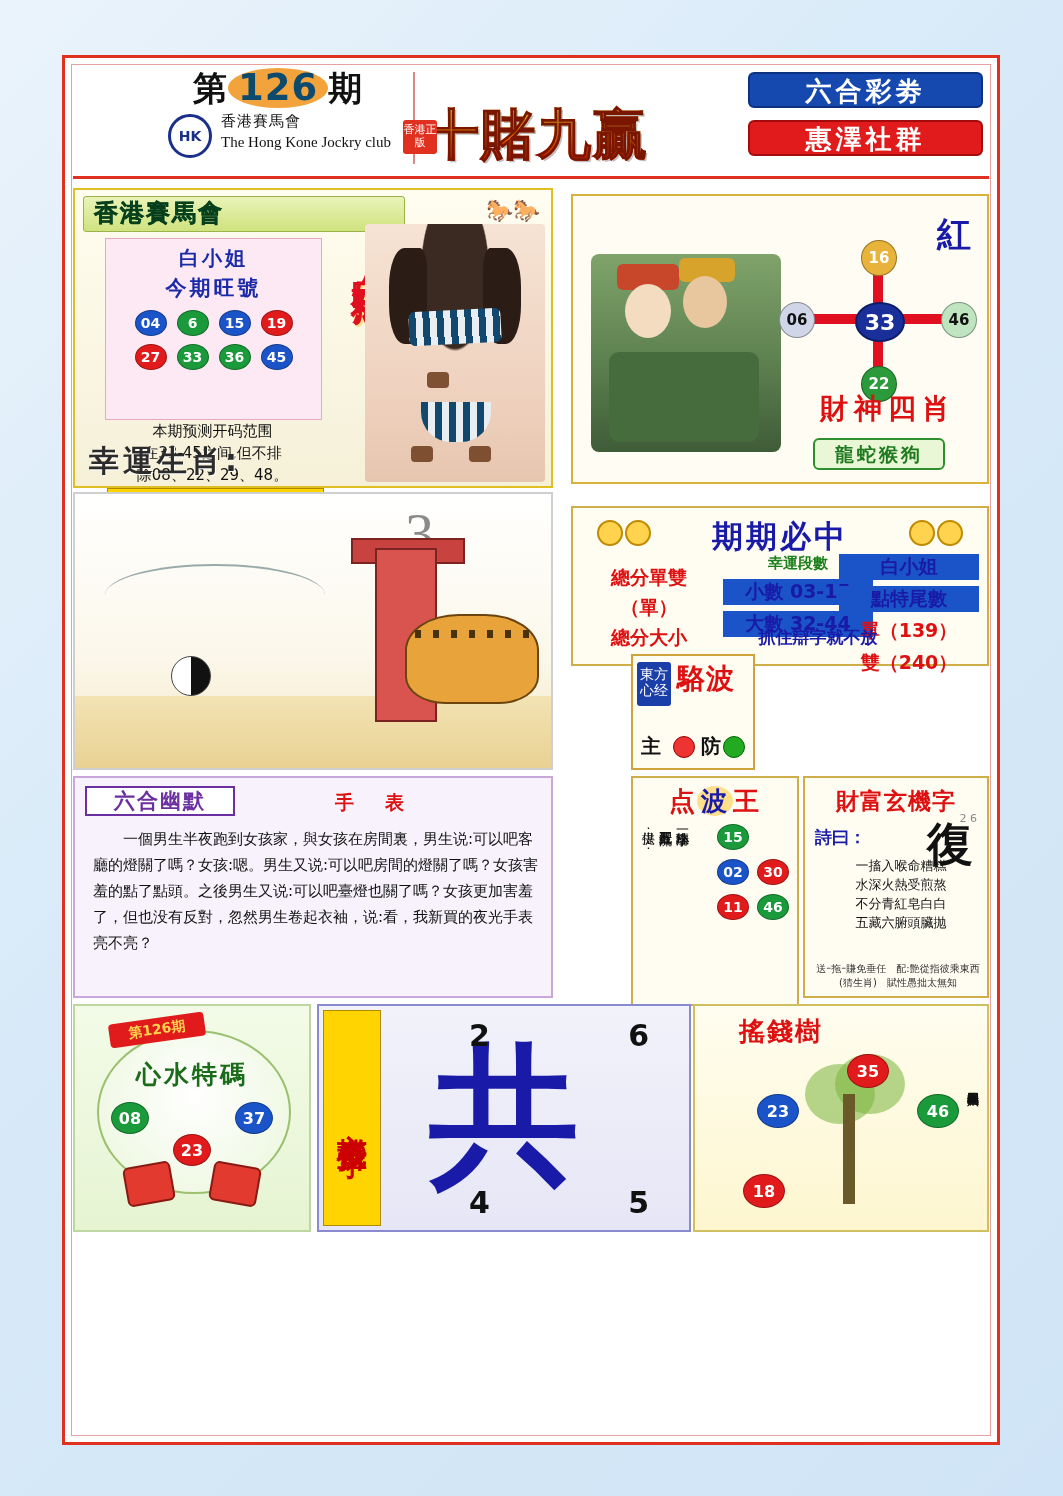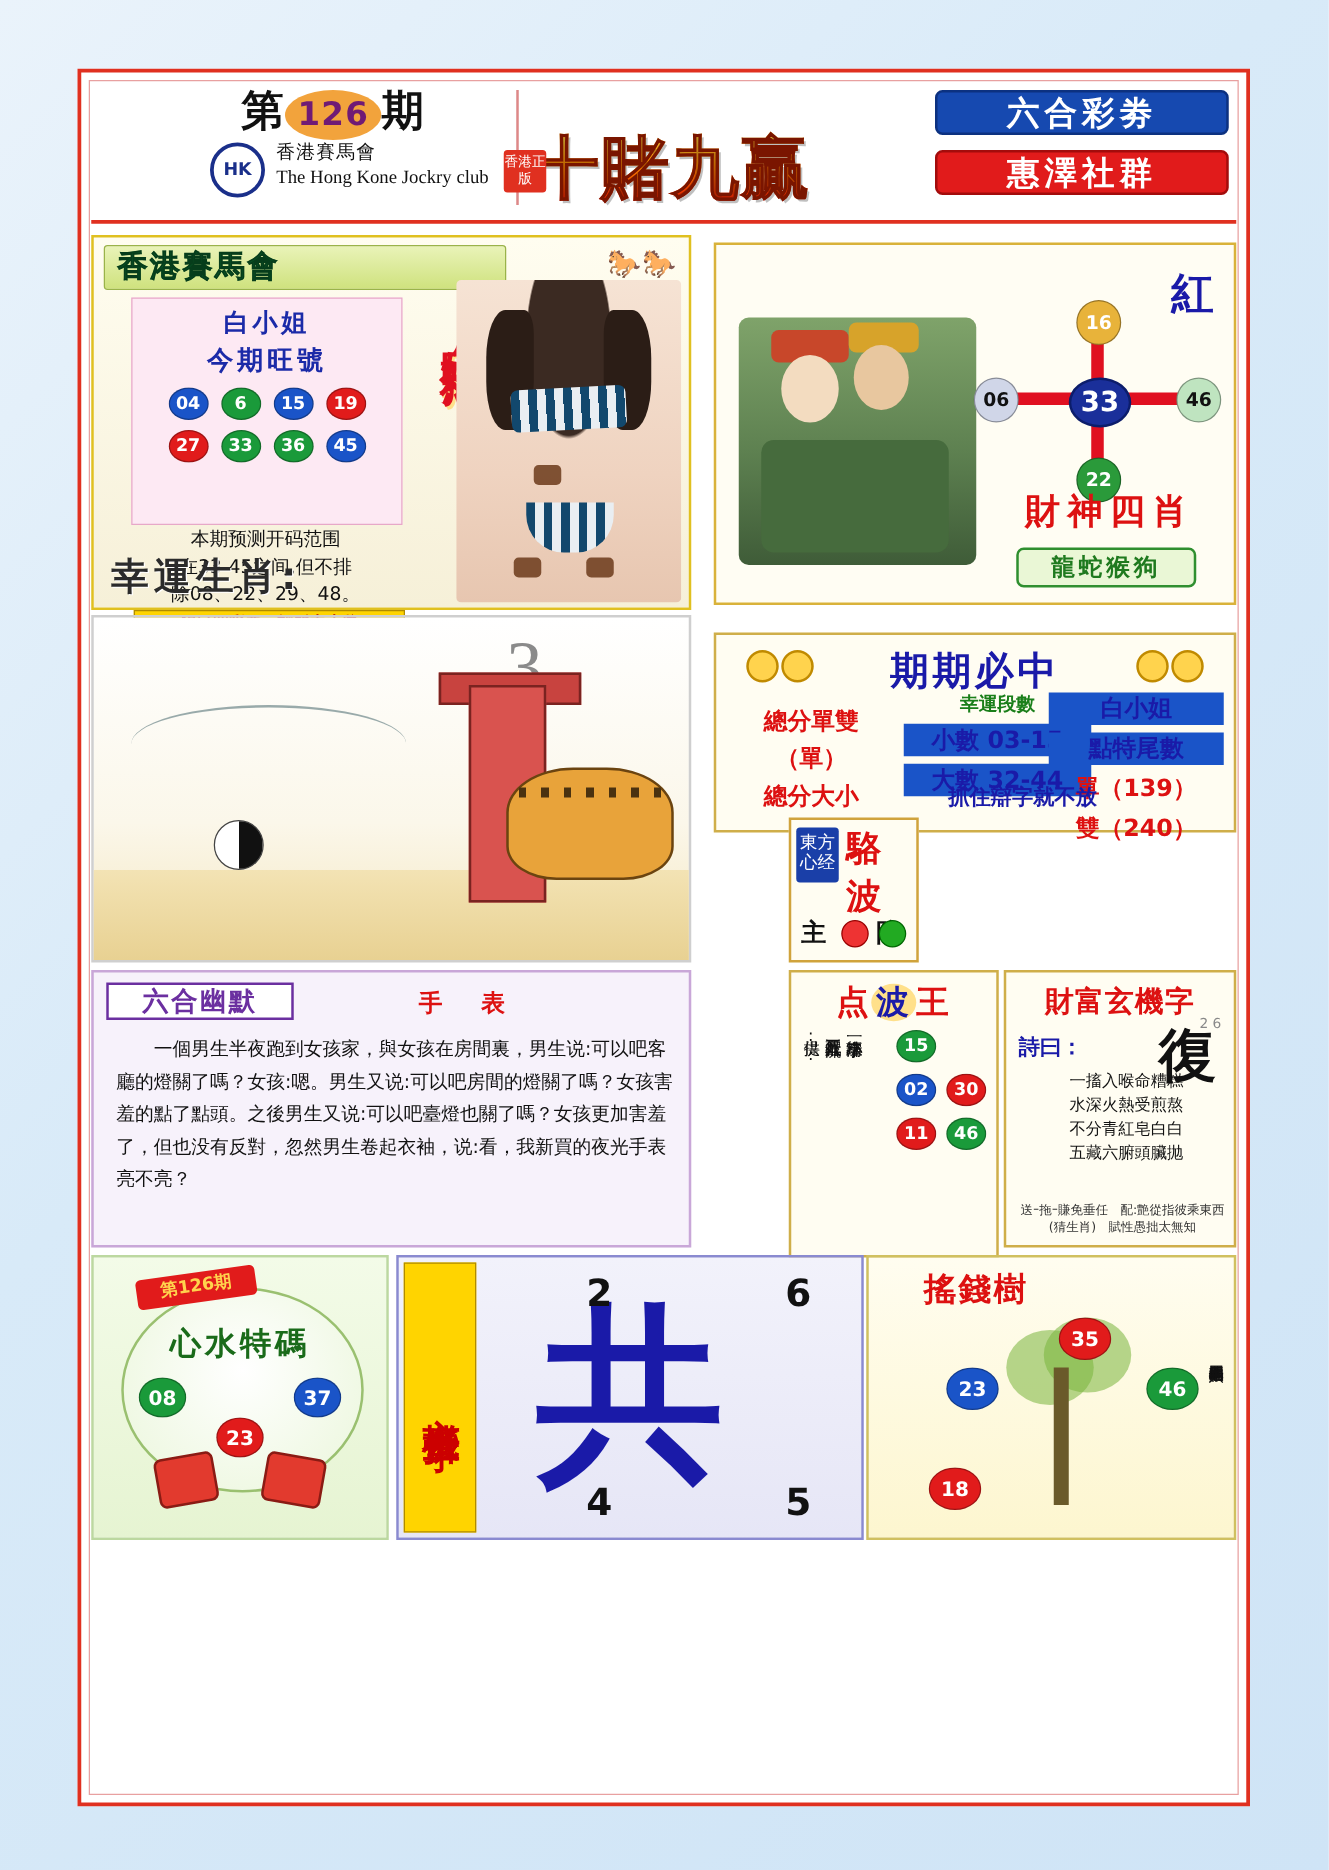--- a/index.html
+++ b/index.html
@@ -13,22 +13,22 @@
     position:absolute;left:62px;top:55px;width:938px;height:1390px;
     border:3px solid #e03020;background:#ffffff;box-sizing:border-box;
   }
   .inner{position:absolute;inset:6px;border:1px solid #e8a0a0;box-sizing:border-box;}
 
   
   .header{position:absolute;left:8px;top:6px;width:916px;height:108px;}
   .hdr-left{position:absolute;left:0;top:0;width:330px;height:108px;}
   .issue{position:absolute;left:120px;top:2px;font-size:34px;font-weight:bold;color:#111;letter-spacing:1px;}
   .issue .oval{
-    display:inline-block;background:#f2a33c;color:#701a75;border-radius:50%;
-    padding:1px 10px;font-size:26px;line-height:38px;
+    display:inline-block;background:#f2a33c;color:#0c4a6e;border-radius:50%;
+    padding:1px 10px;font-size:37px;line-height:38px;
   }
   .logo{
     position:absolute;left:95px;top:50px;width:44px;height:44px;border:3px solid #1a2f8a;border-radius:50%;
     box-sizing:border-box;color:#1a2f8a;font-size:14px;font-weight:bold;text-align:center;line-height:38px;
   }
   .jc-cn{position:absolute;left:148px;top:48px;font-size:15px;color:#111;letter-spacing:1px;}
   .jc-en{position:absolute;left:148px;top:70px;font-size:15px;color:#111;font-family:"Liberation Serif",serif;}
   .vline{position:absolute;left:340px;top:8px;width:2px;height:92px;background:#d88;}
   .hdr-mid{position:absolute;left:352px;top:10px;width:300px;height:90px;}
   .bigtitle{
@@ -133,21 +133,21 @@
     position:absolute;width:34px;height:34px;border-radius:50%;color:#fff;font-size:15px;font-weight:bold;
     display:flex;align-items:center;justify-content:center;border:1px solid rgba(0,0,0,.35);
   }
   .cmid{
     position:absolute;left:76px;top:46px;width:46px;height:36px;border-radius:50%;background:#1a2f9a;border:2px solid #0c1d6b;
     color:#fff;font-size:22px;font-weight:bold;display:flex;align-items:center;justify-content:center;
   }
   .redchar{position:absolute;right:16px;top:16px;font-size:34px;font-weight:bold;color:#1a1aa8;}
   .pB .subtitle{position:absolute;left:225px;bottom:54px;width:180px;text-align:center;font-size:28px;font-weight:bold;color:#d11;letter-spacing:6px;}
   .pB .zbar{
-    position:absolute;left:240px;bottom:12px;width:144px;height:32px;background:#eaf7d6;border:2px solid #2f8f2f;border-radius:6px;
+    position:absolute;left:240px;bottom:12px;width:132px;height:32px;background:#eaf7d6;border:2px solid #2f8f2f;border-radius:6px;
     color:#1f7a1f;font-size:19px;font-weight:bold;text-align:center;line-height:28px;letter-spacing:3px;box-sizing:border-box;
   }
 
   
   .pC{left:8px;top:434px;width:480px;height:278px;border:2px solid #cfcfcf;background:linear-gradient(180deg,#ffffff 0%,#fbf7ea 60%,#f4e6bf 100%);}
   .pC .three{position:absolute;left:330px;top:6px;font-size:58px;color:#8a8a8a;font-family:"Liberation Serif",serif;}
   .pC .post{position:absolute;left:300px;top:54px;width:58px;height:170px;background:#d9534f;border:2px solid #7a2320;}
   .pC .postTop{position:absolute;left:276px;top:44px;width:110px;height:22px;background:#c8433f;border:2px solid #7a2320;}
   .pC .tiger{position:absolute;left:330px;top:120px;width:130px;height:86px;background:#e8a33a;border-radius:40% 40% 30% 30%;border:2px solid #6b4410;}
   .pC .tiger:after{content:"";position:absolute;left:8px;top:14px;width:114px;height:8px;background:repeating-linear-gradient(90deg,#4a3210 0 6px,transparent 6px 18px);}
@@ -163,21 +163,21 @@
   .pD .c1{left:24px;} .pD .c2{left:52px;} .pD .c3{right:52px;} .pD .c4{right:24px;}
   .pD .row{position:absolute;font-size:19px;color:#d11;font-weight:bold;}
   .pD .colL{left:16px;top:54px;width:120px;text-align:center;line-height:30px;}
   .pD .colM{left:150px;top:46px;width:150px;text-align:center;}
   .pD .colR{right:8px;top:46px;width:140px;text-align:center;}
   .pD .sm{font-size:15px;color:#1a7f1a;font-weight:bold;}
   .pD .blue{color:#1a1aa8;}
   .pD .catch{position:absolute;left:150px;top:118px;width:190px;text-align:center;font-size:17px;color:#1a1aa8;font-weight:bold;}
 
   
-  .pE{left:566px;top:596px;width:104px;height:116px;border:2px solid #d0a33c;background:#fffdf2;}
+  .pE{left:566px;top:596px;width:124px;height:116px;border:2px solid #d0a33c;background:#fffdf2;}
   .pE .tagL{position:absolute;left:4px;top:6px;width:34px;height:44px;background:#1a3fa8;color:#fff;font-size:14px;
     line-height:16px;text-align:center;padding-top:4px;box-sizing:border-box;border-radius:3px;}
   .pE .word{position:absolute;left:44px;top:4px;font-size:28px;font-weight:bold;color:#d11;letter-spacing:1px;}
   .pE .zhu{position:absolute;left:8px;bottom:8px;font-size:20px;font-weight:bold;color:#111;}
   .pE .dotr{position:absolute;left:40px;bottom:10px;width:20px;height:20px;border-radius:50%;background:#e33;border:1px solid #900;}
   .pE .fang{position:absolute;left:68px;bottom:8px;font-size:20px;font-weight:bold;color:#111;}
   .pE .dotg{position:absolute;right:8px;bottom:10px;width:20px;height:20px;border-radius:50%;background:#2a2;border:1px solid #060;}
 
   
   .pF{left:706px;top:596px;width:220px;height:116px;border:2px solid #cfae4a;background:#fffdf2;}

